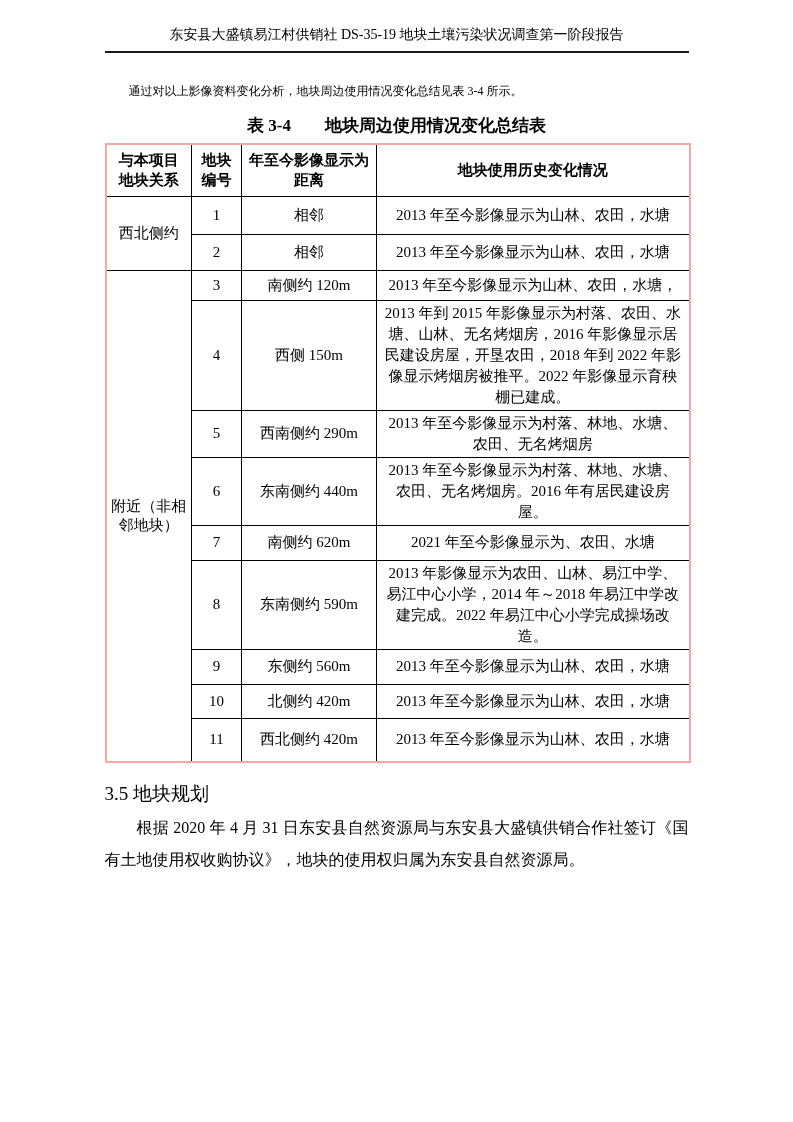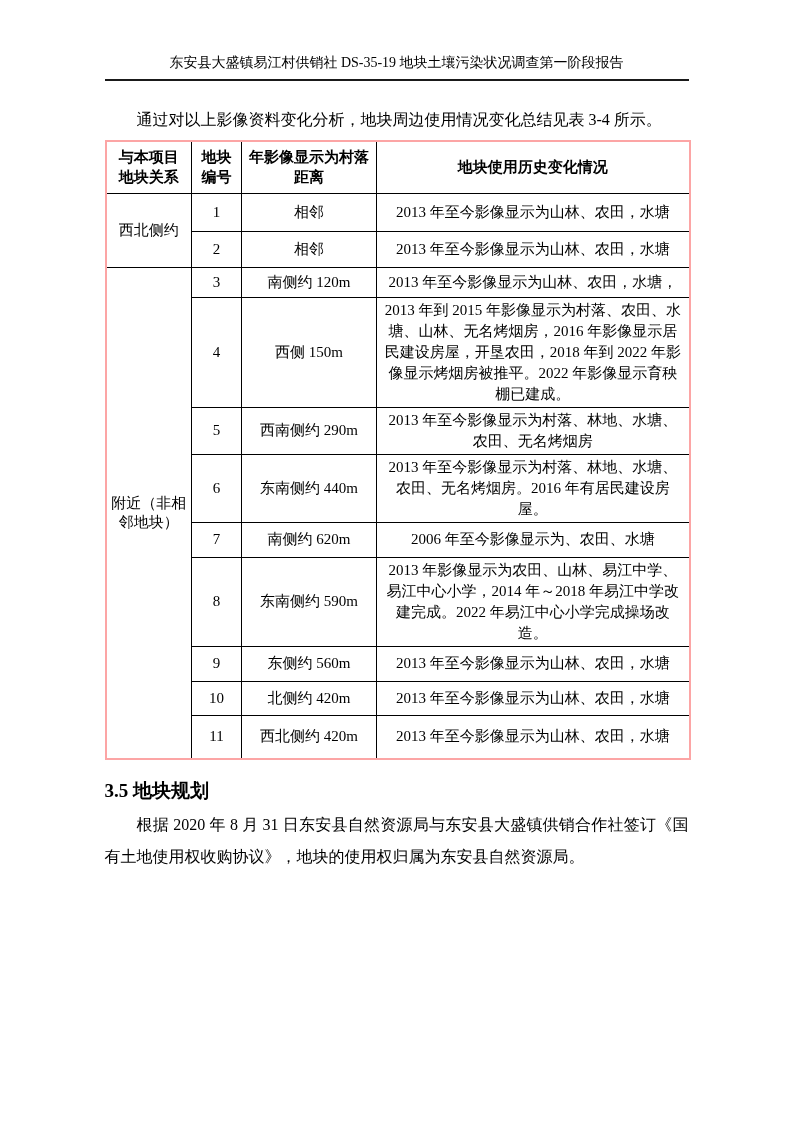--- a/index.html
+++ b/index.html
@@ -9,33 +9,33 @@
     width: 793px;
     height: 1122px;
     background: #ffffff;
     margin: 0 auto;
     font-family: "Liberation Serif", "DejaVu Serif", serif;
     color: #000;
     overflow: hidden;
   }
   .content {
     width: 584px;
-    margin: 8px auto;
-    padding-top: 46px;
+    margin: 0 auto;
+    padding-top: 26px;
   }
   .running-header {
     text-align: center;
     font-size: 14px;
     line-height: 18px;
     padding-bottom: 7px;
     border-bottom: 2px solid #1a1a1a;
   }
   .intro {
     margin-top: 23px;
-    font-size: 16px;
+    font-size: 12px;
     line-height: 31px;
     text-indent: 2em;
     text-align: justify;
   }
   .table-caption {
     margin-top: 7px;
     text-align: center;
     font-size: 17px;
     font-weight: bold;
     line-height: 24px;
@@ -62,21 +62,21 @@
   td.history {
     text-align: left;
     padding-left: 9px;
     padding-right: 6px;
     line-height: 21px;
   }
   .pre { white-space: pre-line; }
   .section-heading {
     margin-top: 17px;
     font-size: 19px;
-    font-weight: bold;
+    font-weight: normal;
     line-height: 28px;
   }
   .body-para {
     margin-top: 4px;
     font-size: 16px;
     line-height: 32px;
     text-indent: 2em;
     text-align: justify;
   }
   .page-number {
@@ -93,35 +93,38 @@
 
 <div class="page">
   <div class="content">
 
     <div class="running-header">
       <span>东安县大盛镇易江村供销社 DS-35-19 地块土壤污染状况调查第一阶段报告</span>
     </div>
 
     <p class="intro">通过对以上影像资料变化分析，地块周边使用情况变化总结见表 3-4 所示。</p>
 
+    <div class="table-caption">
+      <span class="cap-label">表 3-4</span><span>地块周边使用情况变化总结表</span>
+    </div>
 
     <table class="summary">
       <colgroup>
         <col style="width:86px">
           <col style="width:50px">
           <col style="width:135px">
           <col style="width:313px">
       </colgroup>
       <tbody>
         <tr style="height:52px">
           <th class="pre">与本项目
 地块关系</th>
           <th class="pre">地块
 编号</th>
-          <th class="pre">年影像显示为村落
+          <th class="pre">年至今影像显示为
 距离</th>
           <th>地块使用历史变化情况</th>
         </tr>
 
         <tr style="height:38px">
           <td rowspan="2">西北侧约</td>
           <td>1</td>
           <td>相邻</td>
           <td class="history">2013 年至今影像显示为山林、农田，水塘</td>
         </tr>
@@ -149,21 +152,21 @@
           <td class="history">2013 年至今影像显示为村落、林地、水塘、农田、无名烤烟房</td>
         </tr>
         <tr style="height:43px">
           <td>6</td>
           <td>东南侧约 440m</td>
           <td class="history">2013 年至今影像显示为村落、林地、水塘、农田、无名烤烟房。2016 年有居民建设房屋。</td>
         </tr>
         <tr style="height:35px">
           <td>7</td>
           <td>南侧约 620m</td>
-          <td class="history">2006 年至今影像显示为、农田、水塘</td>
+          <td class="history">2021 年至今影像显示为、农田、水塘</td>
         </tr>
         <tr style="height:63px">
           <td>8</td>
           <td>东南侧约 590m</td>
           <td class="history">2013 年影像显示为农田、山林、易江中学、易江中心小学，2014 年～2018 年易江中学改建完成。2022 年易江中心小学完成操场改造。</td>
         </tr>
         <tr style="height:35px">
           <td>9</td>
           <td>东侧约 560m</td>
           <td class="history">2013 年至今影像显示为山林、农田，水塘</td>
@@ -176,17 +179,17 @@
         <tr style="height:44px">
           <td>11</td>
           <td>西北侧约 420m</td>
           <td class="history">2013 年至今影像显示为山林、农田，水塘</td>
         </tr>
       </tbody>
     </table>
 
     <h2 class="section-heading">3.5 地块规划</h2>
 
-    <p class="body-para">根据 2020 年 8 月 31 日东安县自然资源局与东安县大盛镇供销合作社签订《国有土地使用权收购协议》，地块的使用权归属为东安县自然资源局。</p>
+    <p class="body-para">根据 2020 年 4 月 31 日东安县自然资源局与东安县大盛镇供销合作社签订《国有土地使用权收购协议》，地块的使用权归属为东安县自然资源局。</p>
 
   </div>
 
 </div>
 
 </body></html>

